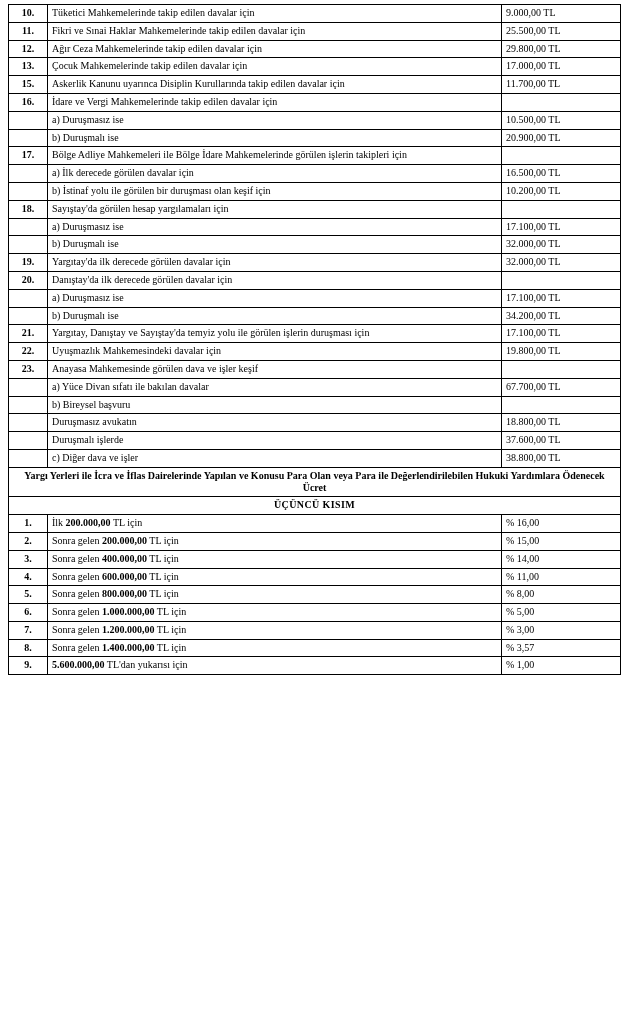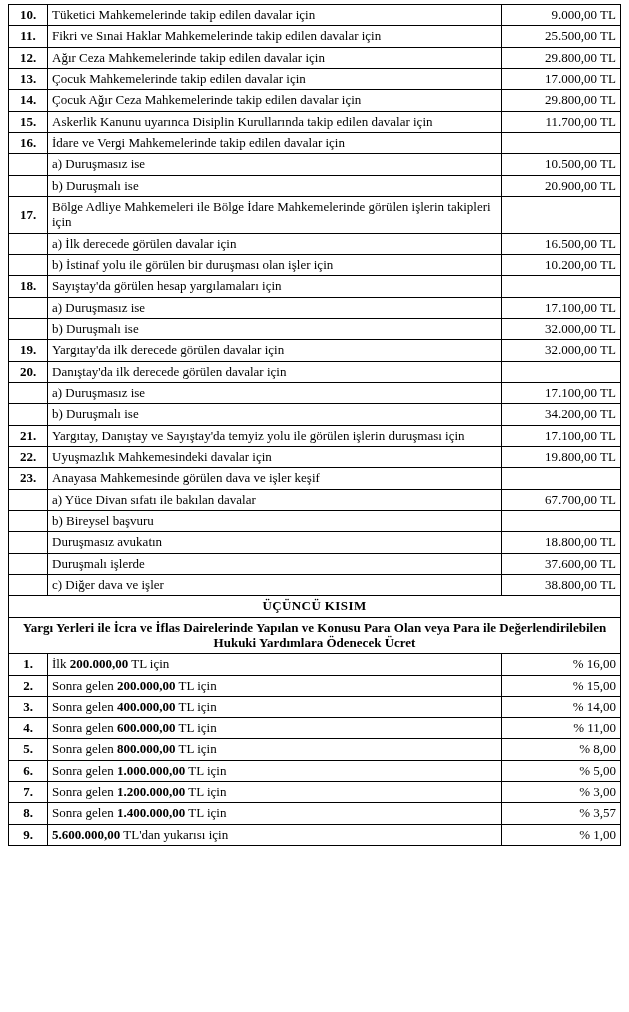--- a/index.html
+++ b/index.html
@@ -18,40 +18,39 @@
     position: relative;
     width: 629px;
     height: 1012px;
     box-sizing: border-box;
     padding: 4px 8px 4px 8px;
   }
   table.fee-table {
     width: 613px;
     border-collapse: collapse;
     table-layout: fixed;
-    font-size: 13px;
+    font-size: 10px;
   }
   table.fee-table td {
     border: 1px solid #000000;
     padding: 2px 4px 3px 4px;
     vertical-align: middle;
     line-height: 1.18;
   }
   .col-num {
     width: 30px;
     text-align: center;
     font-weight: bold;
   }
   .col-desc {
     text-align: left;
     margin-top: 25px;
   }
   .col-amt {
     width: 110px;
-    text-align: right;
     padding-right: 6px;
   }
   .indent {
     padding-left: 16px;
   }
   .section-title {
     text-align: center;
     font-weight: bold;
     letter-spacing: 0.4px;
   }
@@ -92,25 +91,20 @@
         <td class="col-desc">Ağır Ceza Mahkemelerinde takip edilen davalar için</td>
         <td class="col-amt">29.800,00 TL</td>
       </tr>
 
       <tr>
         <td class="col-num">13.</td>
         <td class="col-desc">Çocuk Mahkemelerinde takip edilen davalar için</td>
         <td class="col-amt">17.000,00 TL</td>
       </tr>
 
-      <tr>
-        <td class="col-num">14.</td>
-        <td class="col-desc">Çocuk Ağır Ceza Mahkemelerinde takip edilen davalar için</td>
-        <td class="col-amt">29.800,00 TL</td>
-      </tr>
 
       <tr>
         <td class="col-num">15.</td>
         <td class="col-desc">Askerlik Kanunu uyarınca Disiplin Kurullarında takip edilen davalar için</td>
         <td class="col-amt">11.700,00 TL</td>
       </tr>
 
       <tr>
         <td class="col-num">16.</td>
         <td class="col-desc">İdare ve Vergi Mahkemelerinde takip edilen davalar için</td>
@@ -132,21 +126,21 @@
         <td class="col-desc two-line">Bölge Adliye Mahkemeleri ile Bölge İdare Mahkemelerinde görülen işlerin takipleri için</td>
         <td class="col-amt"></td>
       </tr>
       <tr>
         <td class="col-num"></td>
         <td class="col-desc indent">a) İlk derecede görülen davalar için</td>
         <td class="col-amt">16.500,00 TL</td>
       </tr>
       <tr>
         <td class="col-num"></td>
-        <td class="col-desc indent">b) İstinaf yolu ile görülen bir duruşması olan işler için</td>
+        <td class="col-desc indent">b) İstinaf yolu ile görülen bir duruşması olan keşif için</td>
         <td class="col-amt">10.200,00 TL</td>
       </tr>
 
       <tr>
         <td class="col-num">18.</td>
         <td class="col-desc">Sayıştay'da görülen hesap yargılamaları için</td>
         <td class="col-amt"></td>
       </tr>
       <tr>
         <td class="col-num"></td>
@@ -218,24 +212,24 @@
         <td class="col-desc indent">Duruşmalı işlerde</td>
         <td class="col-amt">37.600,00 TL</td>
       </tr>
       <tr>
         <td class="col-num"></td>
         <td class="col-desc indent">c) Diğer dava ve işler</td>
         <td class="col-amt">38.800,00 TL</td>
       </tr>
 
       <tr>
+        <td colspan="3" class="section-sub">Yargı Yerleri ile İcra ve İflas Dairelerinde Yapılan ve Konusu Para Olan veya Para ile Değerlendirilebilen Hukuki Yardımlara Ödenecek Ücret</td>
+      </tr>
+      <tr>
         <td colspan="3" class="section-title">ÜÇÜNCÜ KISIM</td>
-      </tr>
-      <tr>
-        <td colspan="3" class="section-sub">Yargı Yerleri ile İcra ve İflas Dairelerinde Yapılan ve Konusu Para Olan veya Para ile Değerlendirilebilen Hukuki Yardımlara Ödenecek Ücret</td>
       </tr>
 
       <tr>
         <td class="col-num">1.</td>
         <td class="col-desc"><span>İlk </span><span class="bold">200.000,00</span><span> TL için</span></td>
         <td class="col-amt">% 16,00</td>
       </tr>
       <tr>
         <td class="col-num">2.</td>
         <td class="col-desc"><span>Sonra gelen </span><span class="bold">200.000,00</span><span> TL için</span></td>

